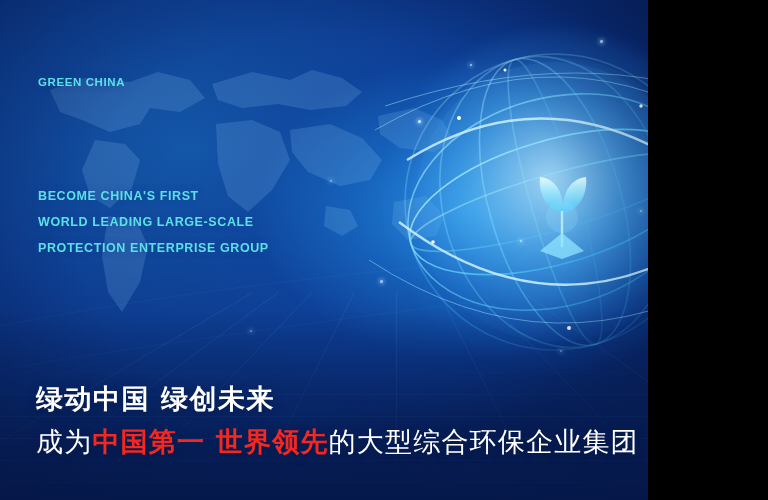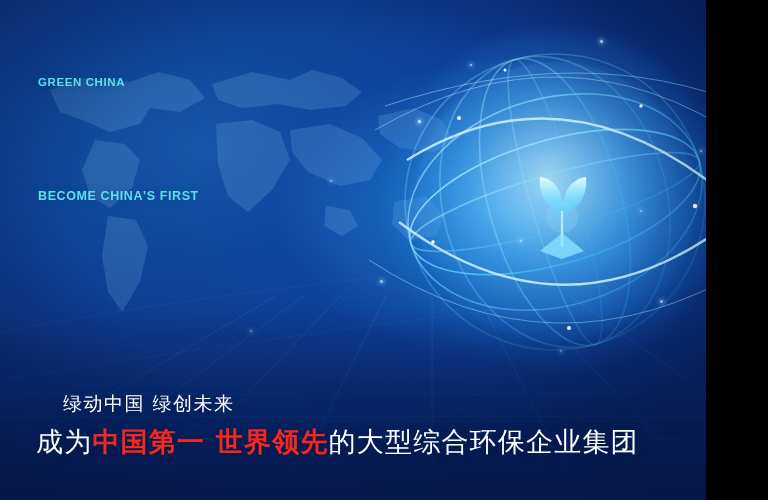--- a/index.html
+++ b/index.html
@@ -2,21 +2,21 @@
 <html><head>
 <meta charset="utf-8">
 <style>
   html, body {
     margin: 0;
     padding: 0;
     background: #000;
   }
   #stage {
     position: relative;
-    width: 706px;
+    width: 648px;
     height: 500px;
     overflow: hidden;
     font-family: "Liberation Sans", sans-serif;
     background: #0a3d8f;
   }
 
   
   .bg-base {
     position: absolute; inset: 0;
     background:
@@ -107,25 +107,24 @@
   
   .cn-block {
     position: absolute;
     left: 36px;
     bottom: 40px;
     color: #ffffff;
     font-family: "DejaVu Sans", "Liberation Sans", sans-serif;
     text-shadow: 0 2px 10px rgba(4,24,70,0.75);
   }
   #cn-line1 {
-    font-size: 19px;
+    font-size: 27px;
     letter-spacing: 1.5px;
     margin-bottom: 7px;
-    font-weight: 400;
-    margin-left: 27px;
+    font-weight: 700;
   }
   #cn-line2 {
     font-size: 27px;
     letter-spacing: 1.2px;
     font-weight: 500;
     white-space: nowrap;
   }
   .hl { color: #f5271f; font-weight: 700; }
 </style>
 </head>
@@ -250,20 +249,22 @@
 
   <div class="bg-vignette"></div>
   <div class="bg-bottom"></div>
 
   <div class="en-block" id="en-top">
     <div class="en-line">GREEN CHINA</div>
   </div>
 
   <div class="en-block" id="en-mid">
     <div class="en-line">BECOME CHINA'S FIRST</div>
+    <div class="en-line">WORLD LEADING LARGE-SCALE</div>
+    <div class="en-line">PROTECTION ENTERPRISE GROUP</div>
   </div>
 
   <div class="cn-block">
     <div id="cn-line1">绿动中国 绿创未来</div>
     <div id="cn-line2"><span>成为</span><span class="hl">中国第一 世界领先</span><span>的大型综合环保企业集团</span></div>
   </div>
 
 </div>
 
 </body></html>

